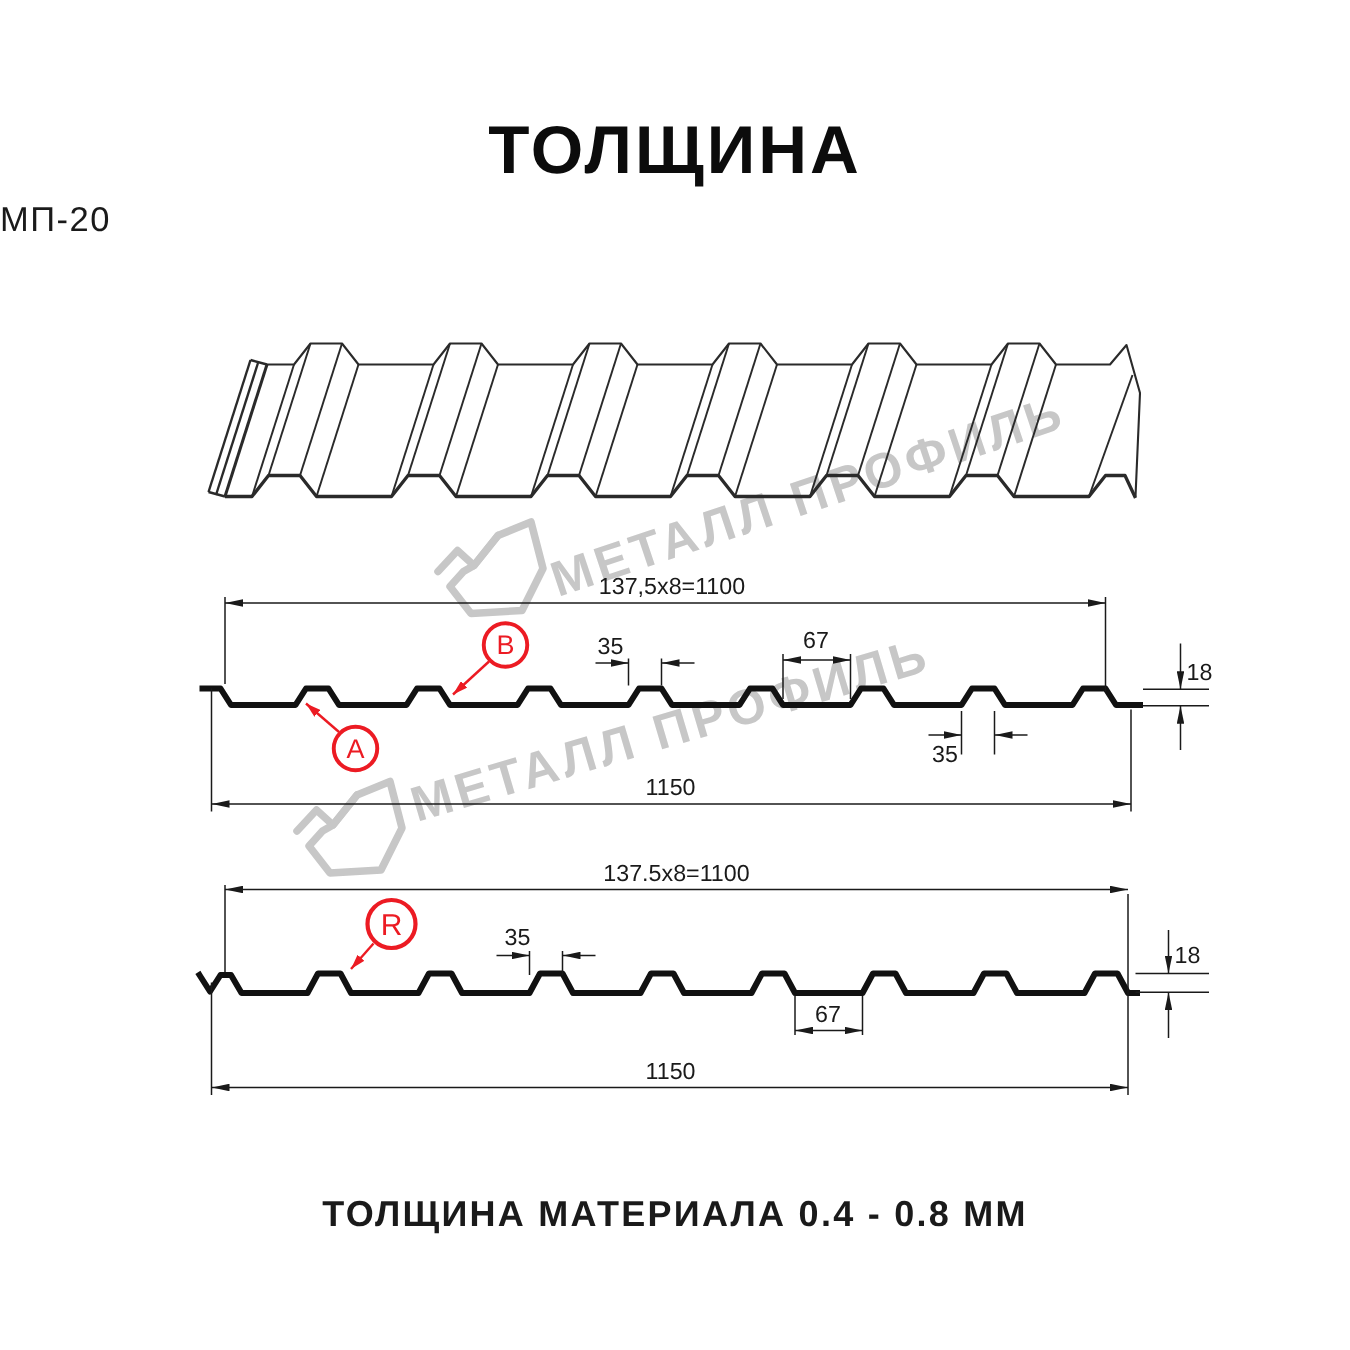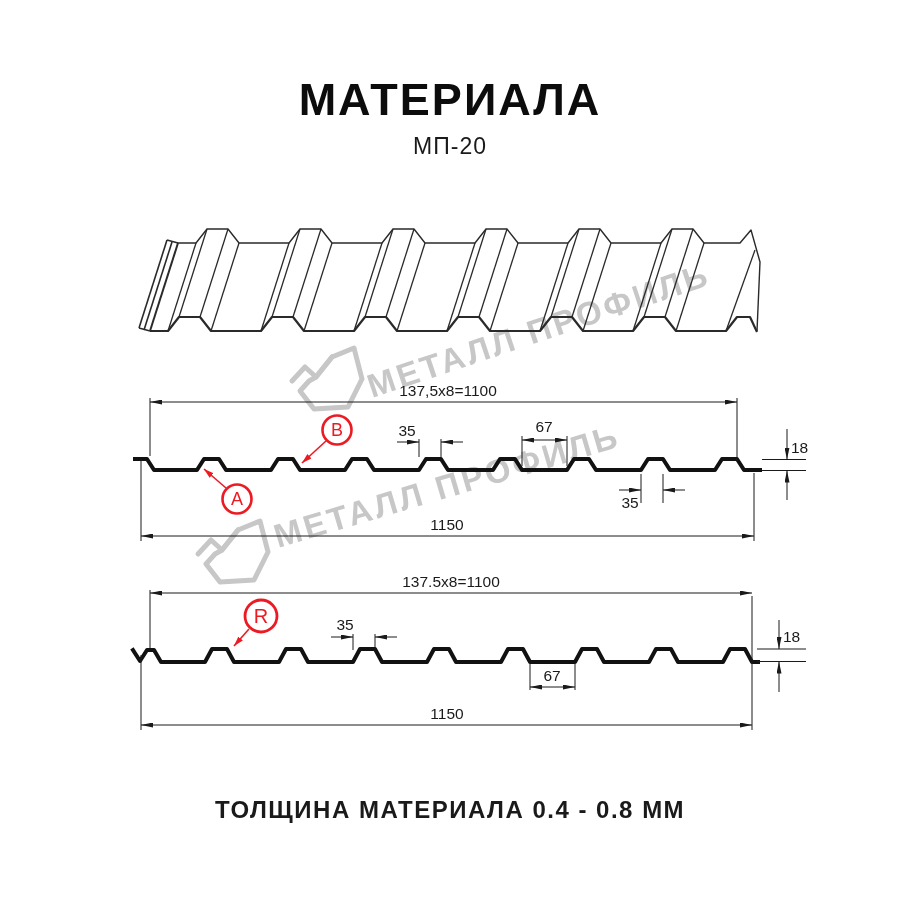--- a/index.html
+++ b/index.html
@@ -1,39 +1,39 @@
 <!DOCTYPE html>
 <html><head>
 <meta charset="utf-8">
 <style>
   html,body{margin:0;padding:0;background:#fff;}
   #canvas{position:relative;width:900px;height:900px;background:#fff;overflow:hidden;
           font-family:"Liberation Sans",sans-serif;}
   .title{position:absolute;left:0;top:74px;width:900px;text-align:center;
          font-size:45px;font-weight:700;letter-spacing:2px;color:#0c0c0c;}
-  .subtitle{position:absolute;left:0;top:133px;width:900px;text-align:center;
+  .subtitle{position:absolute;left:0;top:133px;width:900px;
          font-size:23px;font-weight:400;letter-spacing:1px;color:#1a1a1a;}
   .footer{position:absolute;left:0;top:796px;width:900px;text-align:center;
          font-size:24px;font-weight:700;letter-spacing:1.5px;color:#1a1a1a;}
   svg{position:absolute;left:0;top:0;}
   svg text{font-family:"Liberation Sans",sans-serif;font-size:15.5px;fill:#1a1a1a;}
   .dimline{stroke:#1a1a1a;stroke-width:1;fill:none;}
   .profile{stroke:#111;stroke-width:4;fill:none;stroke-linejoin:round;stroke-linecap:square;}
   .wire{stroke:#2a2a2a;fill:none;stroke-linejoin:round;}
   .red{stroke:#ec1b23;fill:none;}
   .redtext{fill:#ec1b23;font-size:18px;text-anchor:middle;}
   .wmtext{font-weight:700;font-size:33px;fill:#c7c7c7;letter-spacing:3px;}
   .wmlogo{stroke:#c7c7c7;stroke-width:5;fill:none;stroke-linejoin:round;stroke-linecap:round;}
 </style>
 </head>
 <body>
 
 <div id="canvas">
 
-  <div class="title">МАТЕРИАЛА</div>
+  <div class="title">ТОЛЩИНА</div>
   <div class="subtitle">МП-20</div>
   <div class="footer">ТОЛЩИНА МАТЕРИАЛА 0.4 - 0.8 ММ</div>
 
   <svg width="900" height="900" viewBox="0 0 900 900">
     <defs>
       <marker id="ah" viewBox="0 0 12 5" markerWidth="12" markerHeight="5" refX="12" refY="2.5" orient="auto-start-reverse" markerUnits="userSpaceOnUse">
         <path d="M0,0 L12,2.5 L0,5 Z" fill="#1a1a1a"></path>
       </marker>
       <marker id="ahr" viewBox="0 0 10 6" markerWidth="10" markerHeight="6" refX="10" refY="3" orient="auto-start-reverse" markerUnits="userSpaceOnUse">
         <path d="M0,0 L10,3 L0,6 Z" fill="#ec1b23"></path>

